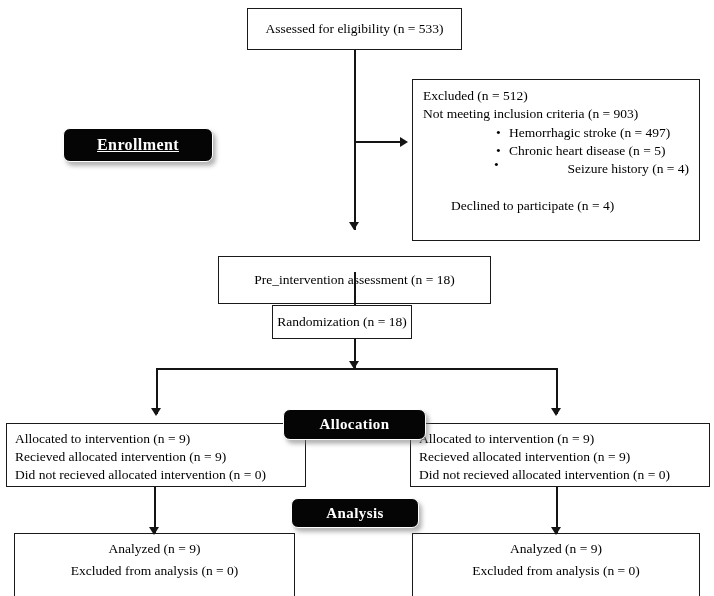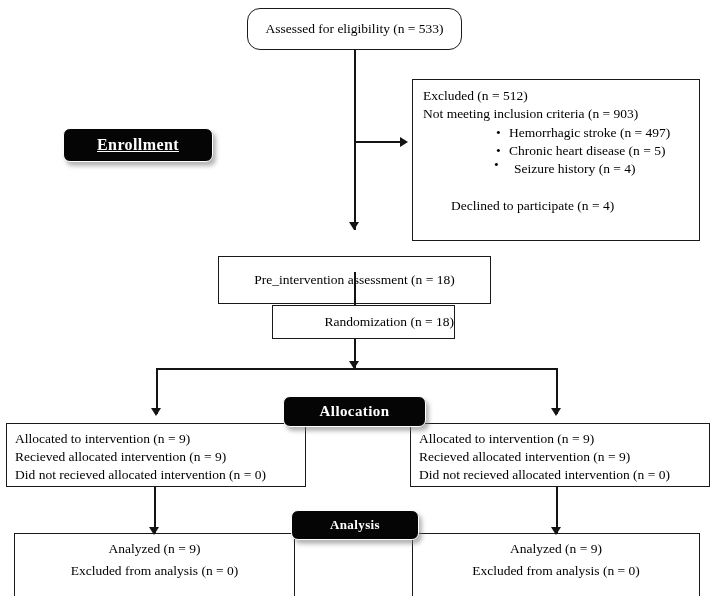--- a/index.html
+++ b/index.html
@@ -102,28 +102,28 @@
   .excl-list li::before {
     content: "\2022";
     position: absolute;
     left: -13px;
     top: 0;
   }
   .excl-list li.raised::before {
     top: -4px;
     left: -15px;
   }
-  .excl-list li.raised { padding-left: 5px; }
+  .excl-list li.raised { padding-left: 5px; text-align: right; }
 </style>
 </head>
 <body>
 
 <div id="diagram">
 
-  <div class="box center" style="left:247px; top:8px; width:215px; height:42px;border-radius:13px;">
+  <div class="box center" style="left:247px; top:8px; width:215px; height:42px;">
     <span class="line">Assessed for eligibility (n = 533)</span>
   </div>
 
   <div class="vline" style="left:354px; top:50px; height:180px;"></div>
   <div class="arrow-down" style="left:348.5px; top:222px;"></div>
 
   <div class="hline" style="left:354px; top:141px; width:52px;"></div>
   <div class="arrow-right" style="left:400px; top:136.5px;"></div>
 
   <div class="stage" style="left:63px; top:128px; width:150px; height:34px; font-size:16px;text-decoration:underline;">
@@ -140,36 +140,36 @@
     </ul>
     <div class="line" style="padding-left:28px;">Declined to participate (n = 4)</div>
   </div>
 
   <div class="box center" style="left:218px; top:243px; width:273px; height:48px;margin-top:13px;">
     <span class="line">Pre_intervention assessment (n = 18)</span>
   </div>
 
   <div class="vline" style="left:354px; top:272px; height:33px;"></div>
 
-  <div class="box center" style="left:272px; top:305px; width:183px; height:34px;justify-content:flex-end;">
+  <div class="box center" style="left:272px; top:305px; width:140px; height:34px;">
     <span class="line">Randomization (n = 18)</span>
   </div>
 
   <div class="vline" style="left:354px; top:339px; height:29px;"></div>
   <div class="arrow-down" style="left:348.5px; top:361px;"></div>
 
   <div class="hline" style="left:156px; top:368px; width:402px;"></div>
 
   <div class="vline" style="left:156px; top:368px; height:46px;"></div>
   <div class="arrow-down" style="left:150.5px; top:408px;"></div>
 
   <div class="vline" style="left:556px; top:368px; height:46px;"></div>
   <div class="arrow-down" style="left:550.5px; top:408px;"></div>
 
-  <div class="stage" style="left:283px; top:396px; width:143px; height:31px; font-size:15px;">
+  <div class="stage" style="left:283px; top:409px; width:143px; height:31px; font-size:15px;">
     <span>Allocation</span>
   </div>
 
   <div class="box pad" style="left:6px; top:423px; width:300px; height:64px; padding:6px 8px;">
     <div class="line">Allocated to intervention (n = 9)</div>
     <div class="line">Recieved allocated intervention (n = 9)</div>
     <div class="line">Did not recieved allocated intervention (n = 0)</div>
   </div>
 
   <div class="box pad" style="left:410px; top:423px; width:300px; height:64px; padding:6px 8px;">
@@ -177,21 +177,21 @@
     <div class="line">Recieved allocated intervention (n = 9)</div>
     <div class="line">Did not recieved allocated intervention (n = 0)</div>
   </div>
 
   <div class="vline" style="left:154px; top:487px; height:46px;"></div>
   <div class="arrow-down" style="left:148.5px; top:527px;"></div>
 
   <div class="vline" style="left:556px; top:487px; height:46px;"></div>
   <div class="arrow-down" style="left:550.5px; top:527px;"></div>
 
-  <div class="stage" style="left:291px; top:510px; width:128px; height:30px; font-size:13px;">
+  <div class="stage" style="left:291px; top:498px; width:128px; height:30px; font-size:15px;">
     <span>Analysis</span>
   </div>
 
   <div class="box" style="left:14px; top:533px; width:281px; height:70px; display:flex; flex-direction:column; align-items:center; justify-content:flex-start; padding-top:6px;">
     <div class="line">Analyzed (n = 9)</div>
     <div class="line" style="margin-top:4px;">Excluded from analysis (n = 0)</div>
   </div>
 
   <div class="box" style="left:412px; top:533px; width:288px; height:70px; display:flex; flex-direction:column; align-items:center; justify-content:flex-start; padding-top:6px;">
     <div class="line">Analyzed (n = 9)</div>

